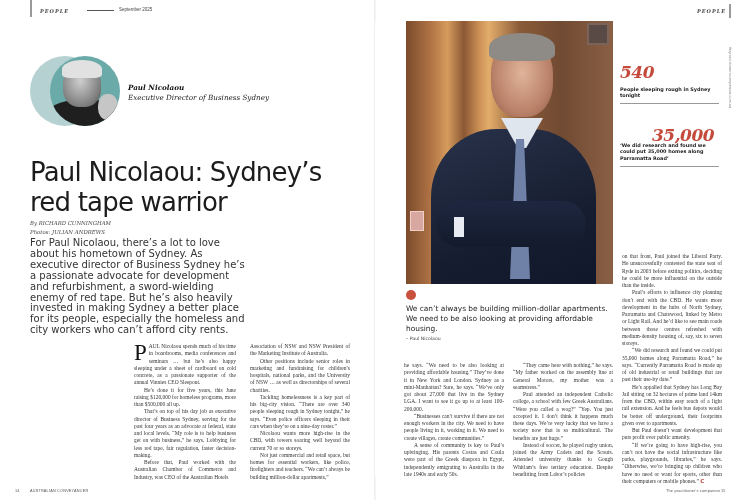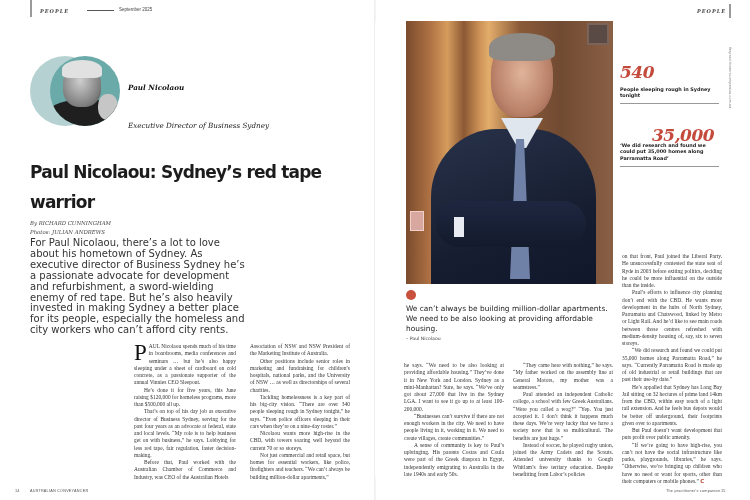--- a/index.html
+++ b/index.html
@@ -20,24 +20,24 @@
 
   
   .portrait-wrap { position: absolute; left: 30px; top: 56px; width: 90px; height: 70px; }
   .portrait-back { position: absolute; left: 0; top: 0; width: 70px; height: 70px; border-radius: 50%; background: #b6d1d1; }
   .portrait-front { position: absolute; left: 20px; top: 0; width: 70px; height: 70px; border-radius: 50%; background: #6aaaa9; overflow: hidden; }
   .portrait-head { position: absolute; left: 13px; top: 7px; width: 38px; height: 44px; border-radius: 46% 46% 40% 40%; background: radial-gradient(ellipse at 45% 40%, #cfcfcf, #7c7c7c 70%, #3c3c3c); }
   .portrait-hair { position: absolute; left: 12px; top: 4px; width: 40px; height: 18px; border-radius: 50% 50% 20% 20%; background: #e1e1e1; }
   .portrait-body { position: absolute; left: -4px; top: 44px; width: 80px; height: 40px; border-radius: 40% 40% 0 0; background: #1f1f1f; }
   .portrait-hand { position: absolute; left: 48px; top: 38px; width: 20px; height: 26px; border-radius: 45%; background: #c6c6c6; }
   .profile-name { position: absolute; left: 128px; top: 83px; font-family: "DejaVu Serif", serif; font-style: italic; font-weight: bold; font-size: 7.2px; color: #111; }
-  .profile-role { position: absolute; left: 128px; top: 93px; font-family: "DejaVu Serif", serif; font-style: italic; font-size: 7.2px; color: #222; margin-top: 28px; }
+  .profile-role { position: absolute; left: 128px; top: 93px; font-family: "DejaVu Serif", serif; font-style: italic; font-size: 7.2px; color: #222; }
 
   
-  .headline { position: absolute; left: 30px; top: 157px; width: 320px; font-family: "DejaVu Sans", sans-serif; font-weight: bold; font-size: 17px; line-height: 30px; letter-spacing: -0.8px; color: #1c1c1c; }
+  .headline { position: absolute; left: 30px; top: 157px; width: 320px; font-family: "DejaVu Sans", sans-serif; font-weight: normal; font-size: 26px; line-height: 30px; letter-spacing: -0.8px; color: #1c1c1c; }
   .byline { position: absolute; left: 30px; top: 219px; font-family: "DejaVu Serif", serif; font-style: italic; font-size: 5.4px; line-height: 9px; color: #444; }
   .standfirst { position: absolute; left: 30px; top: 238px; width: 215px; font-family: "DejaVu Sans", sans-serif; font-size: 10px; line-height: 10.9px; color: #333; }
 
   
   .col { position: absolute; font-family: "Liberation Serif", serif; font-size: 5.45px; line-height: 7.25px; color: #333; text-align: justify; hyphens: auto; }
   .col p { text-indent: 10px; }
   .col p.first { text-indent: 0; }
   .col-1 { left: 134px; top: 343px; width: 102px; }
   .col-2 { left: 250px; top: 343px; width: 100px; }
   .col-3 { left: 404px; top: 362px; width: 100px; }

